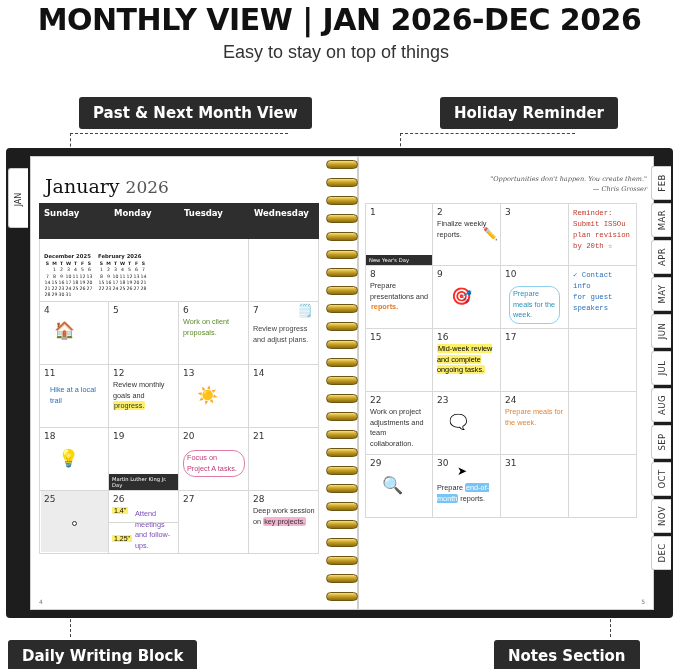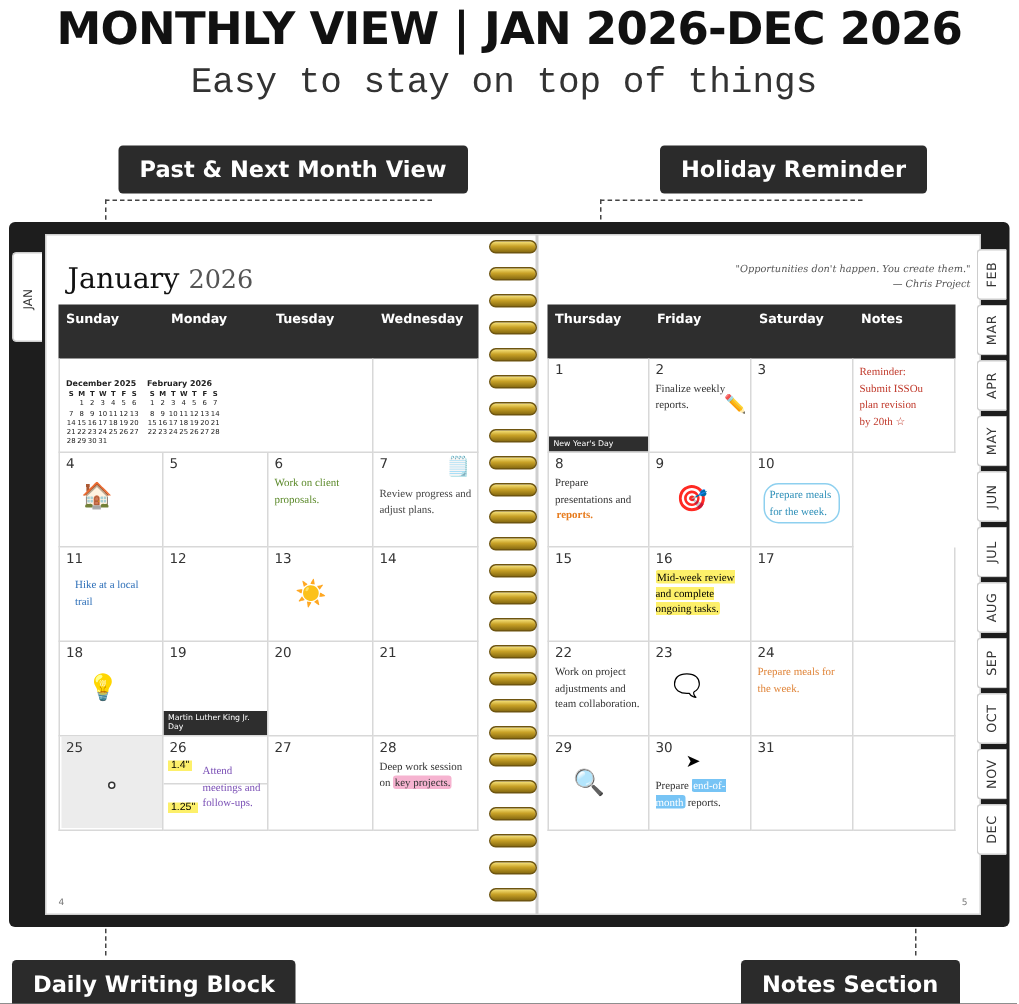--- a/index.html
+++ b/index.html
@@ -21,23 +21,23 @@
     font-size: 30px;
     font-weight: bold;
     letter-spacing: -0.5px;
     color: #111;
     font-family: "DejaVu Sans", sans-serif;
   }
   .hdr-sub {
     position: absolute;
     top: 42px; left: 0; width: 672px;
     text-align: center;
-    font-size: 24px;
+    font-size: 18px;
     color: #333;
-    font-family: Liberation Mono, monospace;
+    font-family: Liberation Sans, sans-serif;
   }
 
   
   .callout {
     position: absolute;
     background: #2b2b2b;
     color: #ffffff;
     font-size: 15px;
     font-weight: bold;
     padding: 7px 14px;
@@ -157,21 +157,21 @@
   .week:first-of-type .cell { border-top: 1px solid #d8d8d8; }
   .cell-r { width: 68px; }
   .daynum {
     position: absolute; top: 3px; left: 4px;
     font-size: 9px; color: #333;
     font-family: "DejaVu Sans", sans-serif;
   }
   .note {
     position: absolute; top: 15px; left: 4px; right: 3px;
     font-size: 7.3px; line-height: 1.45;
-    font-family: Liberation Serif, serif;
+    font-family: Liberation Sans, sans-serif;
     word-wrap: break-word;
   }
   .hl { padding: 0 1px; border-radius: 2px; }
   .hl-y { background: #fdf06a; }
   .hl-b { background: #77c4f5; color: #fff; }
   .hl-p { background: #f6b3d0; margin-top: 48px; }
   .hl-o { color: #e77c1e; font-weight: bold; }
 
   .holiday-bar {
     position: absolute; bottom: 0; left: 0; right: 0;
@@ -191,21 +191,21 @@
   
   .dwb {
     position: absolute; left: 1px; bottom: 1px;
     width: 69px; height: 63px; background: #ececec;
   }
   .dwb-line { position: absolute; left: 70px; right: 0; top: 31px; border-top: 1px solid #d8d8d8; }
   .notes-body {
     position: absolute; top: 0; left: 0; right: 0;
     padding: 4px;
     font-size: 7.3px; line-height: 1.5; color: #c0392b;
-    font-family: Liberation Serif, serif;
+    font-family: Liberation Mono, monospace;
   }
 
   .pagenum {
     position: absolute; bottom: 4px; font-size: 6px; color: #777;
     font-family: "DejaVu Sans", sans-serif;
   }
   .pagenum-l { left: 8px; }
   .pagenum-r { right: 8px; }
 
   
@@ -397,20 +397,21 @@
         </div>
       </div>
 
       <div class="week">
         <div class="cell">
           <div class="daynum">11</div>
           <div class="note" style="top:20px;left:10px;color:#2d6fb8;">Hike at a local trail</div>
         </div>
         <div class="cell">
           <div class="daynum">12</div>
+          <div class="note" style="color:#333;"><span>Review monthly goals and </span><span class="hl hl-y">progress.</span></div>
         </div>
         <div class="cell">
           <div class="daynum">13</div>
           <div class="doodle" style="top:22px;left:18px;">☀️</div>
         </div>
         <div class="cell">
           <div class="daynum">14</div>
         </div>
       </div>
 
@@ -418,20 +419,21 @@
         <div class="cell">
           <div class="daynum">18</div>
           <div class="doodle" style="top:22px;left:18px;">💡</div>
         </div>
         <div class="cell">
           <div class="daynum">19</div>
           <div class="holiday-bar">Martin Luther King Jr. Day</div>
         </div>
         <div class="cell">
           <div class="daynum">20</div>
+          <div class="note" style="top:22px;color:#c0397b;border:1.5px solid #e27ca6;border-radius:12px;padding:2px 3px;">Focus on Project A tasks.</div>
         </div>
         <div class="cell">
           <div class="daynum">21</div>
         </div>
       </div>
 
       <div class="week">
         <div class="cell">
           <div class="dwb"></div>
           <div class="daynum">25</div>
@@ -481,30 +483,24 @@
     <div class="ring" style="top:364px"></div>
       <div class="ring" style="top:382px"></div>
     <div class="ring" style="top:400px"></div>
       <div class="ring" style="top:418px"></div>
     <div class="ring" style="top:436px"></div>
   </div>
 
   <div class="page page-right">
     <div class="quote">
       <div>"Opportunities don't happen. You create them."</div>
-      <div>— Chris Project</div>
+      <div>— Chris Grosser</div>
     </div>
 
     <div class="grid-r">
-      <div class="dow dow-r">
-        <div>Thursday</div>
-        <div>Friday</div>
-        <div>Saturday</div>
-        <div>Notes</div>
-      </div>
 
       <div class="week">
         <div class="cell cell-r">
           <div class="daynum">1</div>
           <div class="holiday-bar">New Year's Day</div>
         </div>
         <div class="cell cell-r">
           <div class="daynum">2</div>
           <div class="note" style="color:#333;">Finalize weekly reports.</div>
           <div class="doodle" style="top:24px;right:2px;font-size:12px;">✏️</div>
@@ -528,20 +524,27 @@
           <div class="note" style="color:#333;"><span>Prepare presentations and </span><span class="hl hl-o">reports.</span></div>
         </div>
         <div class="cell cell-r">
           <div class="daynum">9</div>
           <div class="doodle" style="top:22px;left:18px;">🎯</div>
         </div>
         <div class="cell cell-r">
           <div class="daynum">10</div>
           <div class="note" style="top:20px;left:8px;right:8px;color:#2d8fb8;border:1.5px solid #8ed0ef;border-radius:10px;padding:2px 3px;">Prepare meals for the week.</div>
         </div>
+        <div class="cell cell-r">
+          <div class="notes-body" style="color:#2d6fb8;">
+            <div><span>✓</span> <span>Contact info</span></div>
+            <div>for guest</div>
+            <div>speakers</div>
+          </div>
+        </div>
       </div>
 
       <div class="week">
         <div class="cell cell-r">
           <div class="daynum">15</div>
         </div>
         <div class="cell cell-r">
           <div class="daynum">16</div>
           <div class="note"><span class="hl hl-y">Mid-week review and complete ongoing tasks.</span></div>
         </div>

